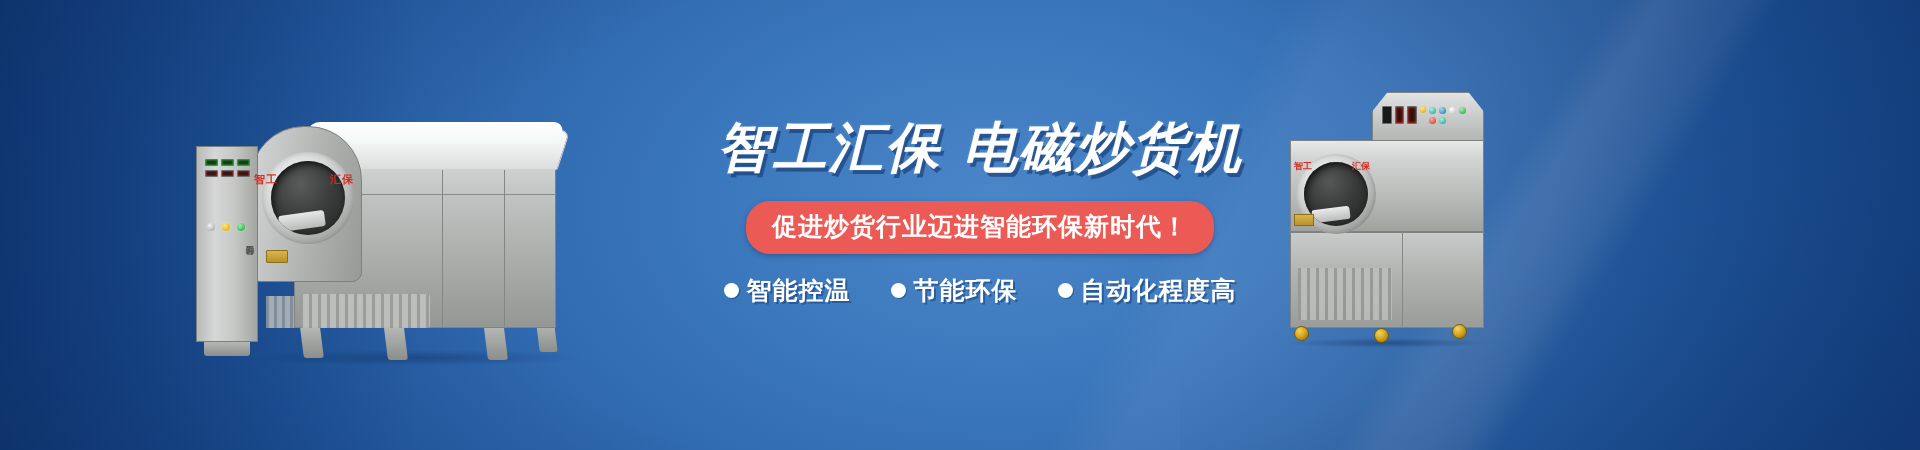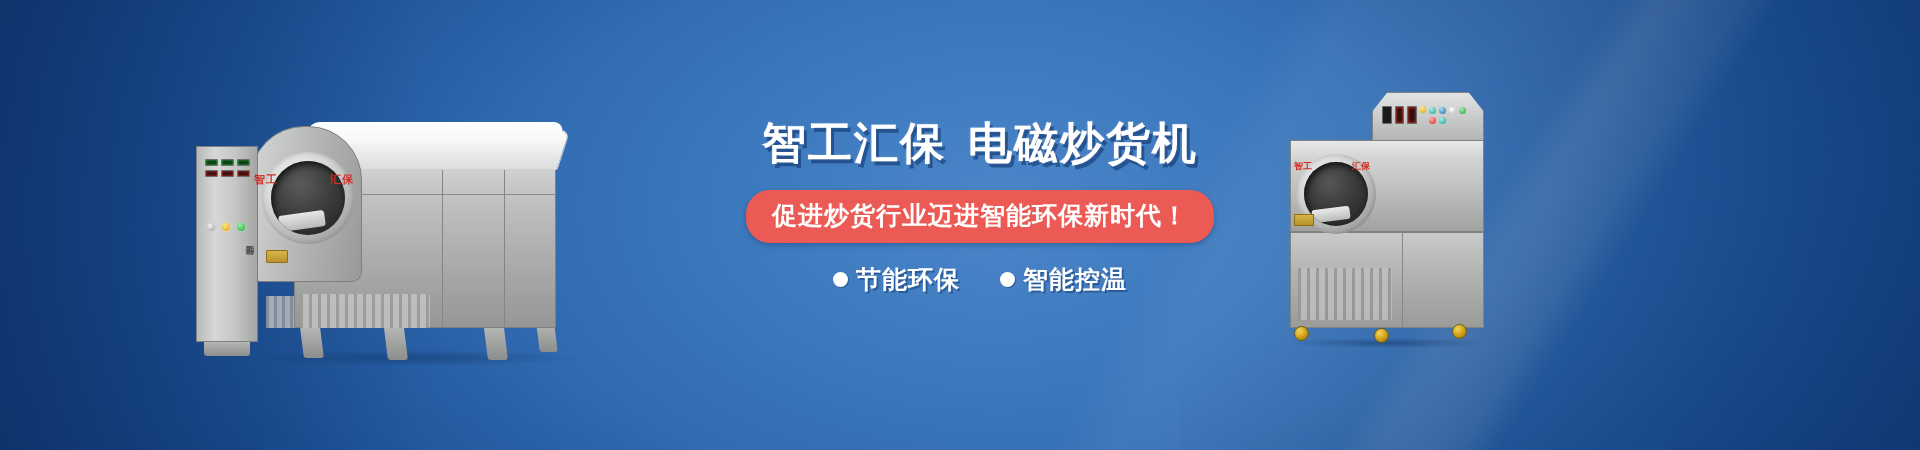--- a/index.html
+++ b/index.html
@@ -28,22 +28,23 @@
       background:linear-gradient(135deg, rgba(10,50,110,0) 30%, rgba(10,50,110,.22) 70%, rgba(8,44,100,.35) 100%);}
   .s4{top:0;left:0;width:420px;height:450px;
       background:linear-gradient(90deg, rgba(8,40,95,.40) 0%, rgba(8,40,95,0) 100%);}
   .vig{position:absolute;inset:0;pointer-events:none;
       background:radial-gradient(ellipse 1250px 640px at 50% 50%, rgba(0,0,0,0) 40%, rgba(5,30,75,.30) 100%);}
 
   
   #copy{position:absolute;left:700px;top:120px;width:560px;text-align:center;z-index:40;}
 
   .headline{
-    font-size:44px;font-weight:bold;color:#ffffff;
+    font-size:54px;font-weight:bold;color:#ffffff;
     letter-spacing:2px;
+    font-style:italic;
     font-family:"DejaVu Sans","Liberation Sans",sans-serif;
     text-shadow:3px 4px 0 rgba(12,48,104,.55), 0 0 2px rgba(255,255,255,.35);
     white-space:nowrap;
     line-height:1.05;
   }
   .headline .gap{display:inline-block;width:22px;}
 
   .subbar-wrap{margin-top:24px;display:flex;justify-content:center;}
   .subbar{
     display:inline-block;
@@ -347,22 +348,26 @@
       <span>智工汇保</span><span class="gap"></span><span>电磁炒货机</span>
     </div>
 
     <div class="subbar-wrap">
       <div class="subbar">促进炒货行业迈进智能环保新时代！</div>
     </div>
 
     <div class="features">
       <div class="feat">
         <span class="dot"></span>
-        <span class="feat-label">节能环保</span>
+        <span class="feat-label">智能控温</span>
       </div>
       <div class="feat">
         <span class="dot"></span>
-        <span class="feat-label">智能控温</span>
+        <span class="feat-label">节能环保</span>
+      </div>
+      <div class="feat">
+        <span class="dot"></span>
+        <span class="feat-label">自动化程度高</span>
       </div>
     </div>
 
   </div>
 </div>
 
 </body></html>

